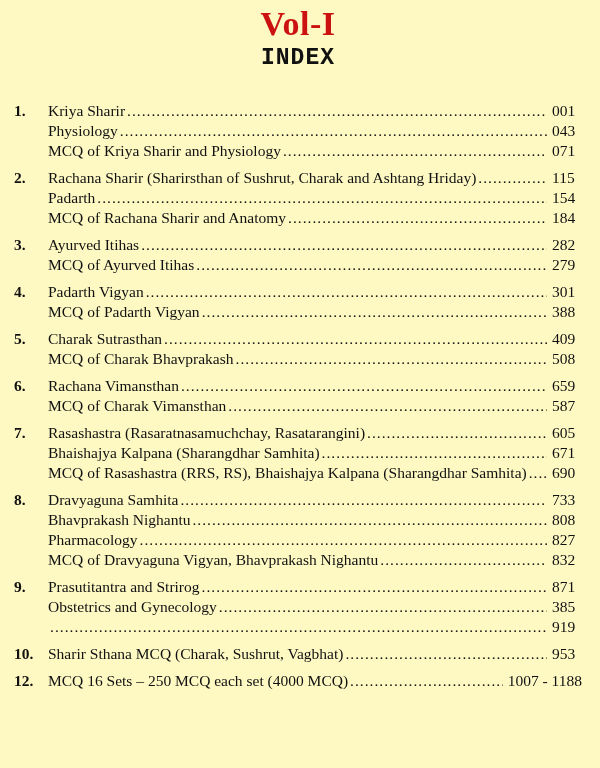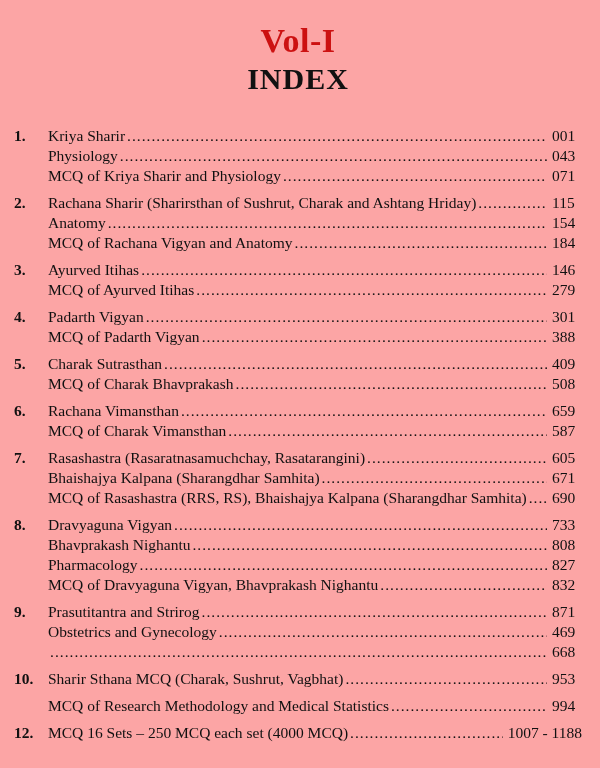--- a/index.html
+++ b/index.html
@@ -4,41 +4,42 @@
 <style>
   html, body {
     margin: 0;
     padding: 0;
     background: #ffffff;
   }
   .page {
     width: 600px;
     height: 768px;
     margin: 0 auto;
-    background: #fca5a5;
+    background: #fef9c3;
     font-family: "Liberation Serif", "DejaVu Serif", serif;
     color: #111111;
     box-sizing: border-box;
-    padding: 20px 18px 8px 14px;
+    padding: 3px 18px 8px 14px;
     overflow: hidden;
   }
   .vol-title {
     text-align: center;
     font-size: 34px;
     font-weight: bold;
     margin: 2px 0 0 0;
     letter-spacing: 0.5px;
   }
   .index-heading {
     text-align: center;
-    font-size: 30px;
+    font-size: 23px;
     font-weight: bold;
     color: #111111;
     margin: 2px 0 0 0;
     letter-spacing: 1px;
+    font-family: Liberation Mono, monospace;
   }
   .entries {
     margin-top: 30px;
   }
   .entry {
     margin-bottom: 7px;
   }
   .row {
     display: flex;
     align-items: baseline;
@@ -99,37 +100,37 @@
       </div>
       <div class="entry">
         <div class="row">
           <span class="num">2.</span>
           <span class="title">Rachana Sharir (Sharirsthan of Sushrut, Charak and Ashtang Hriday)</span>
           <span class="leader"></span>
           <span class="pg">115</span>
         </div>
         <div class="row">
           <span class="num"></span>
-          <span class="title">Anatomy</span>
+          <span class="title">Padarth</span>
           <span class="leader"></span>
           <span class="pg">154</span>
         </div>
         <div class="row">
           <span class="num"></span>
-          <span class="title">MCQ of Rachana Vigyan and Anatomy</span>
+          <span class="title">MCQ of Rachana Sharir and Anatomy</span>
           <span class="leader"></span>
           <span class="pg">184</span>
         </div>
       </div>
       <div class="entry">
         <div class="row">
           <span class="num">3.</span>
           <span class="title">Ayurved Itihas</span>
           <span class="leader"></span>
-          <span class="pg">146</span>
+          <span class="pg">282</span>
         </div>
         <div class="row">
           <span class="num"></span>
           <span class="title">MCQ of Ayurved Itihas</span>
           <span class="leader"></span>
           <span class="pg">279</span>
         </div>
       </div>
       <div class="entry">
         <div class="row">
@@ -189,21 +190,21 @@
         <div class="row">
           <span class="num"></span>
           <span class="title">MCQ of Rasashastra (RRS, RS), Bhaishajya Kalpana (Sharangdhar Samhita)</span>
           <span class="leader"></span>
           <span class="pg">690</span>
         </div>
       </div>
       <div class="entry">
         <div class="row">
           <span class="num">8.</span>
-          <span class="title">Dravyaguna Vigyan</span>
+          <span class="title">Dravyaguna Samhita</span>
           <span class="leader"></span>
           <span class="pg">733</span>
         </div>
         <div class="row">
           <span class="num"></span>
           <span class="title">Bhavprakash Nighantu</span>
           <span class="leader"></span>
           <span class="pg">808</span>
         </div>
         <div class="row">
@@ -223,43 +224,37 @@
         <div class="row">
           <span class="num">9.</span>
           <span class="title">Prasutitantra and Strirog</span>
           <span class="leader"></span>
           <span class="pg">871</span>
         </div>
         <div class="row">
           <span class="num"></span>
           <span class="title">Obstetrics and Gynecology</span>
           <span class="leader"></span>
-          <span class="pg">469</span>
-        </div>
-        <div class="row">
-          <span class="num"></span>
-          <span class="leader"></span>
-          <span class="pg">668</span>
+          <span class="pg">385</span>
+        </div>
+        <div class="row">
+          <span class="num"></span>
+          <span class="leader"></span>
+          <span class="pg">919</span>
         </div>
       </div>
       <div class="entry">
         <div class="row">
           <span class="num">10.</span>
           <span class="title">Sharir Sthana MCQ (Charak, Sushrut, Vagbhat)</span>
           <span class="leader"></span>
           <span class="pg">953</span>
         </div>
       </div>
       <div class="entry">
-        <div class="row">
-          <span class="num"></span>
-          <span class="title">MCQ of Research Methodology and Medical Statistics</span>
-          <span class="leader"></span>
-          <span class="pg">994</span>
-        </div>
       </div>
       <div class="entry">
         <div class="row">
           <span class="num">12.</span>
           <span class="title">MCQ 16 Sets – 250 MCQ each set (4000 MCQ)</span>
           <span class="leader"></span>
           <span class="pg">1007 - 1188</span>
         </div>
       </div>
     </div>

